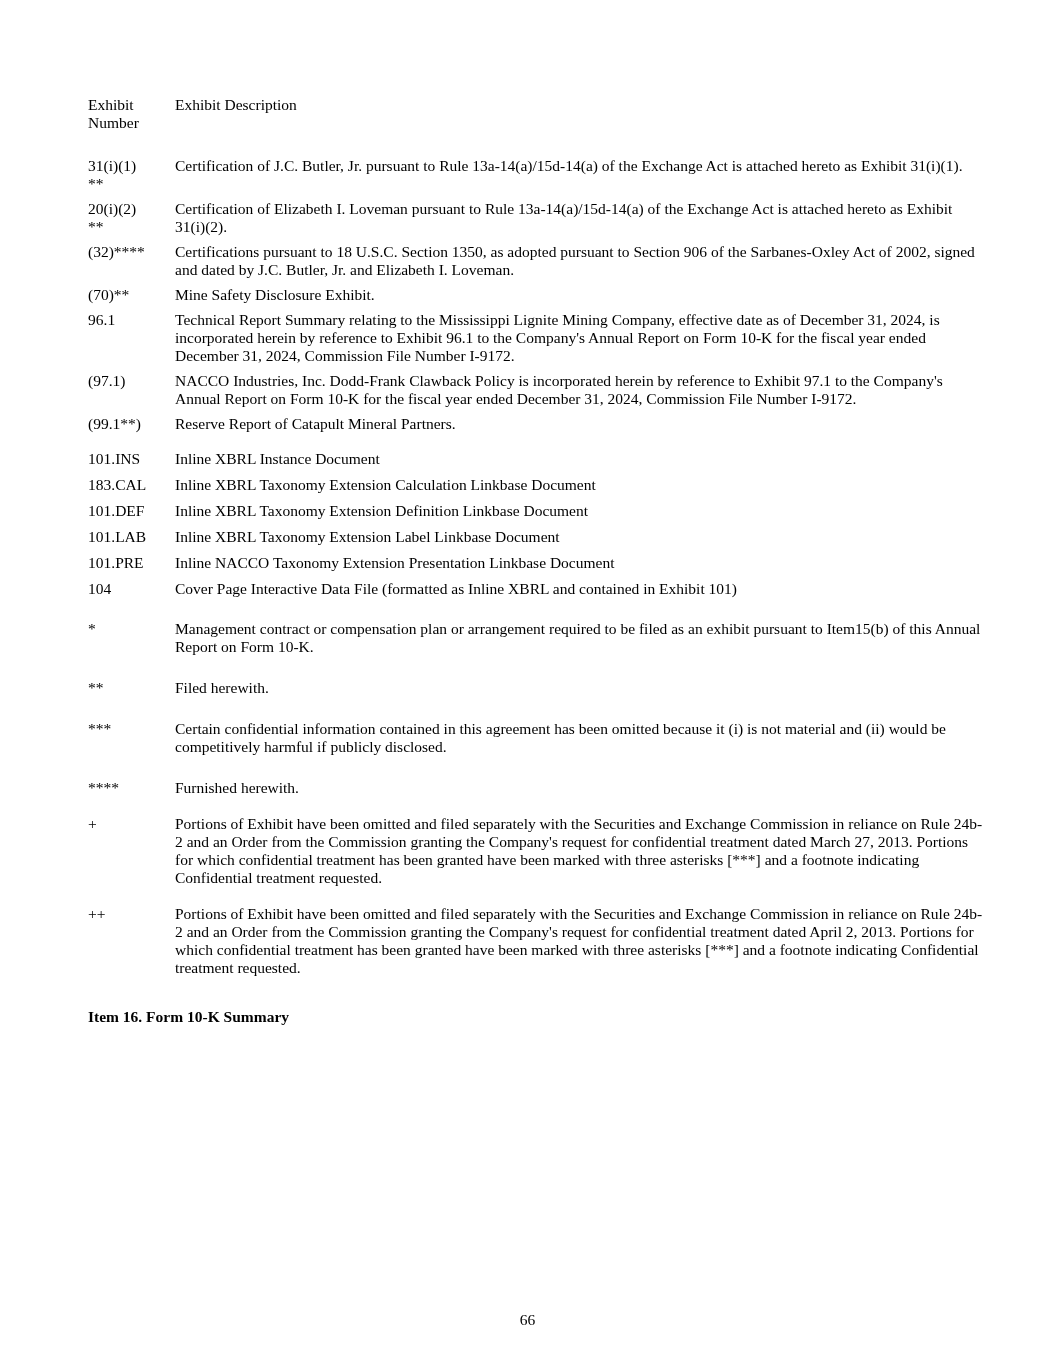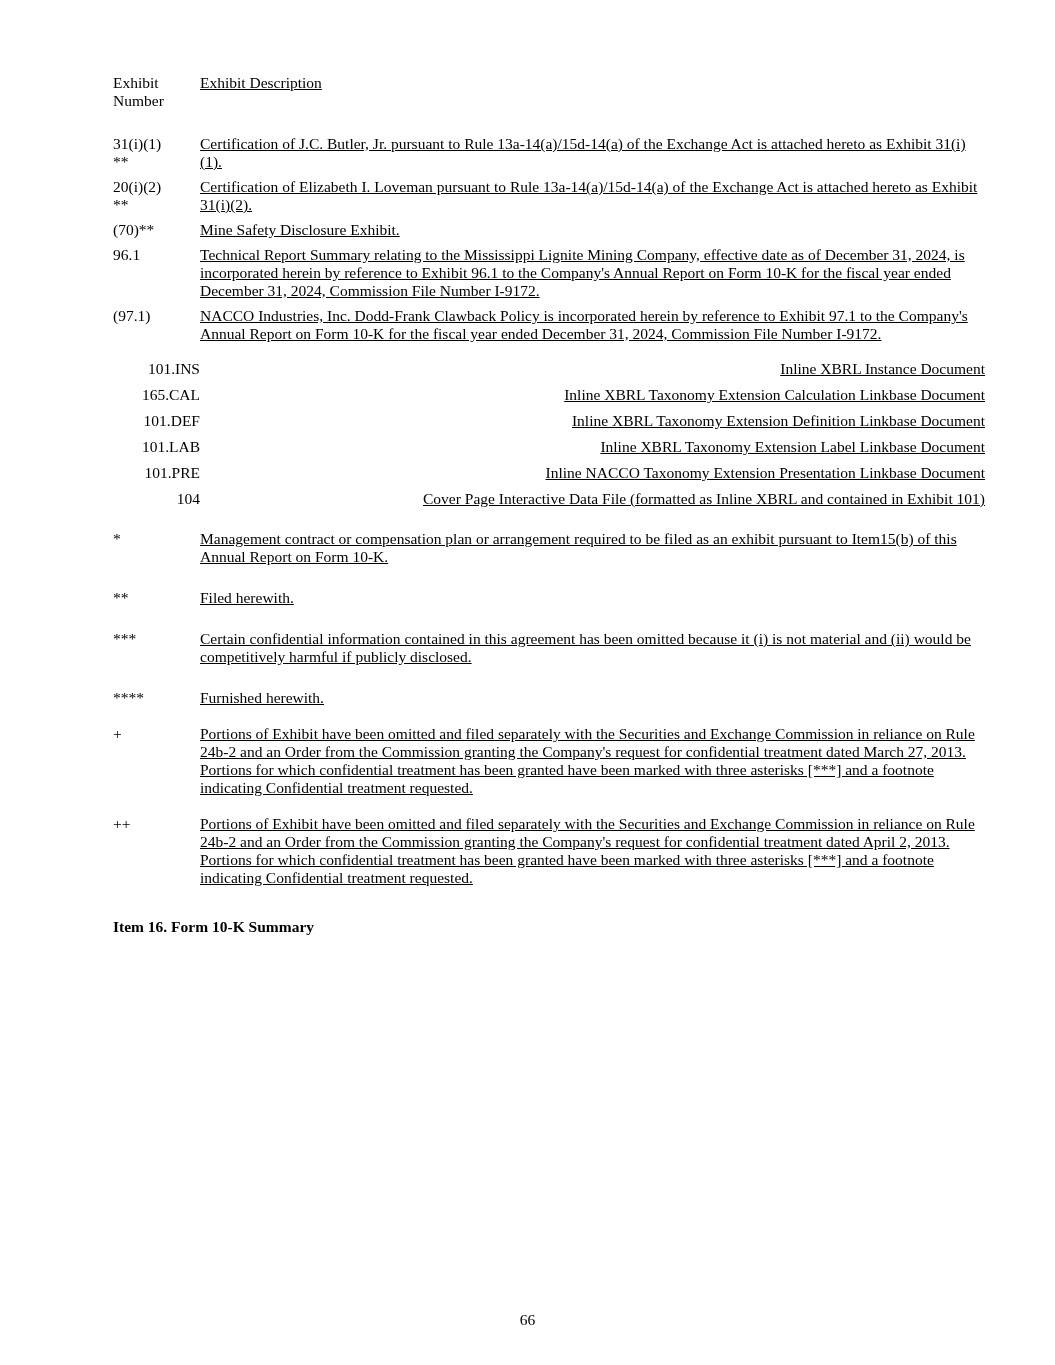--- a/index.html
+++ b/index.html
@@ -8,36 +8,37 @@
     height: 1365px;
     background: #ffffff;
     color: #000000;
     font-family: "Liberation Serif", serif;
     font-size: 15.5px;
     line-height: 18px;
     position: relative;
     overflow: hidden;
   }
   .page {
-    padding: 74px 70px 0 113px;
+    padding: 74px 70px 0 88px;
+    margin-top: 22px;
   }
   .flexrow { display: flex; align-items: flex-start; }
   .num {
     flex: 0 0 87px;
     width: 87px;
   }
   .num .marker { display: block; }
-  .desc { flex: 1 1 auto; text-decoration: underline; }
+  .desc { flex: 1 1 auto; }
 
   .tbl-header { margin-bottom: 25px; }
   .section-intro { margin: 0 0 20px 0; }
 
   .exhibit-row { margin-bottom: 7px; }
 
-  .xbrl-group { margin-top: 17px; text-align: right; }
+  .xbrl-group { margin-top: 17px; }
   .xbrl-row { margin-bottom: 8px; }
 
   .footnotes { margin-top: 22px; }
   .footnote { margin-bottom: 23px; }
   .footnote.fn-plus { margin-bottom: 18px; }
   .footnote.fn-4 { margin-bottom: 18px; }
 
   .item16-heading {
     font-weight: bold;
     margin-top: 31px;
@@ -73,20 +74,26 @@
   </div>
 
   <div class="flexrow exhibit-row">
     <div class="num">
       <span>20(i)(2)</span>
       <span class="marker">**</span>
     </div>
     <div class="desc">Certification of Elizabeth I. Loveman pursuant to Rule 13a-14(a)/15d-14(a) of the Exchange Act is attached hereto as Exhibit 31(i)(2).</div>
   </div>
 
+  <div class="flexrow exhibit-row">
+    <div class="num">
+      <span>(32)****</span>
+    </div>
+    <div class="desc">Certifications pursuant to 18 U.S.C. Section 1350, as adopted pursuant to Section 906 of the Sarbanes-Oxley Act of 2002, signed and dated by J.C. Butler, Jr. and Elizabeth I. Loveman.</div>
+  </div>
 
   <div class="flexrow exhibit-row">
     <div class="num">
       <span>(70)**</span>
     </div>
     <div class="desc">Mine Safety Disclosure Exhibit.</div>
   </div>
 
   <div class="flexrow exhibit-row">
     <div class="num">
@@ -95,28 +102,34 @@
     <div class="desc">Technical Report Summary relating to the Mississippi Lignite Mining Company, effective date as of December 31, 2024, is incorporated herein by reference to Exhibit 96.1 to the Company's Annual Report on Form 10-K for the fiscal year ended December 31, 2024, Commission File Number I-9172.</div>
   </div>
 
   <div class="flexrow exhibit-row">
     <div class="num">
       <span>(97.1)</span>
     </div>
     <div class="desc">NACCO Industries, Inc. Dodd-Frank Clawback Policy is incorporated herein by reference to Exhibit 97.1 to the Company's Annual Report on Form 10-K for the fiscal year ended December 31, 2024, Commission File Number I-9172.</div>
   </div>
 
+  <div class="flexrow exhibit-row">
+    <div class="num">
+      <span>(99.1**)</span>
+    </div>
+    <div class="desc">Reserve Report of Catapult Mineral Partners.</div>
+  </div>
 
   <div class="xbrl-group">
     <div class="flexrow xbrl-row">
       <div class="num">101.INS</div>
       <div class="desc">Inline XBRL Instance Document</div>
     </div>
     <div class="flexrow xbrl-row">
-      <div class="num">165.CAL</div>
+      <div class="num">183.CAL</div>
       <div class="desc">Inline XBRL Taxonomy Extension Calculation Linkbase Document</div>
     </div>
     <div class="flexrow xbrl-row">
       <div class="num">101.DEF</div>
       <div class="desc">Inline XBRL Taxonomy Extension Definition Linkbase Document</div>
     </div>
     <div class="flexrow xbrl-row">
       <div class="num">101.LAB</div>
       <div class="desc">Inline XBRL Taxonomy Extension Label Linkbase Document</div>
     </div>

